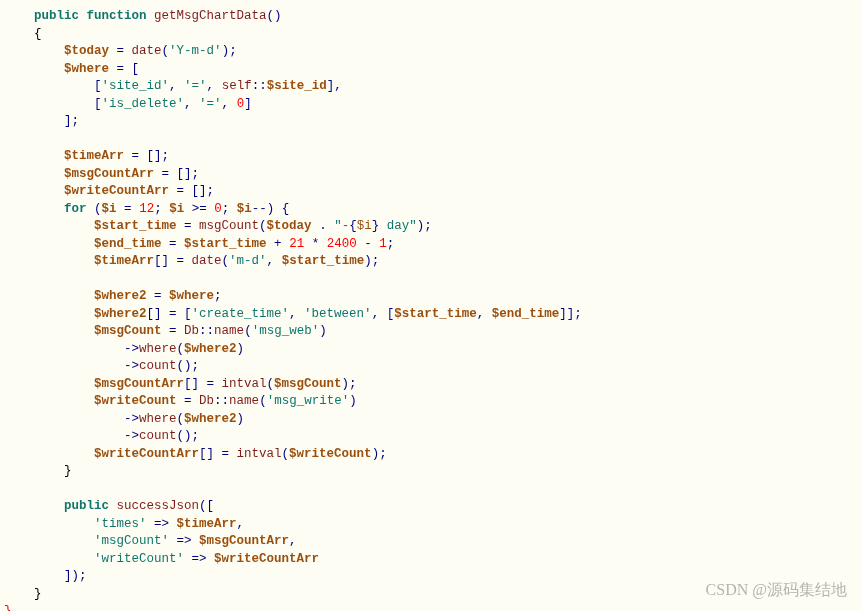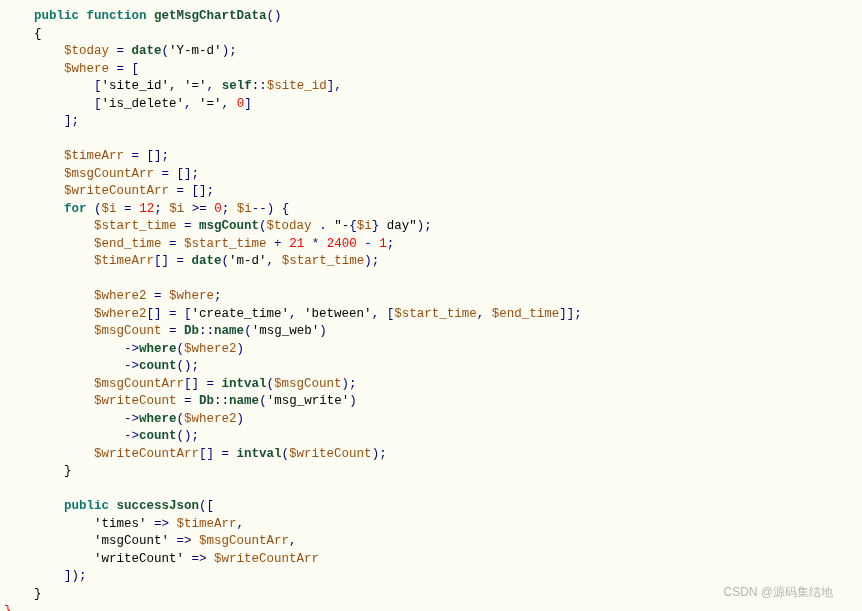--- a/index.html
+++ b/index.html
@@ -16,35 +16,35 @@
       position: relative;
       width: 862px;
       height: 611px;
       overflow: hidden;
     }
     pre {
       font-family: inherit;
       white-space: pre;
     }
     .kw { color: #0f766e; font-weight: bold; }
-    .fn { color: #14532d; font-weight: bold; }
-    .var { color: #9b4f0f; font-weight: normal; }
+    .fn { color: #7f1d1d; font-weight: normal; }
+    .var { color: #9b4f0f; font-weight: bold; }
     .varnb { color: #9b4f0f; }
-    .str { color: #000000; }
+    .str { color: #0f766e; }
     .num { color: #ff0000; }
     .op { color: #000080; }
     .brace { color: #000000; }
     .sq { color: #ff0000; }
     .watermark {
       position: absolute;
       bottom: 10px;
-      right: 29px;
+      right: 15px;
       color: rgba(120, 120, 120, 0.55);
-      font-family: Liberation Sans, sans-serif;
-      font-size: 12px;
+      font-family: Liberation Serif, serif;
+      font-size: 16px;
       pointer-events: none;
     }
   </style>
 </head>
 <body>
 
 <pre>    <span class="kw">public</span> <span class="kw">function</span> <span class="fn">getMsgChartData</span><span class="op">()</span>
     <span class="brace">{</span>
         <span class="var">$today</span> <span class="op">=</span> <span class="fn">date</span><span class="op">(</span><span class="str">'Y-m-d'</span><span class="op">);</span>
         <span class="var">$where</span> <span class="op">= [</span>

